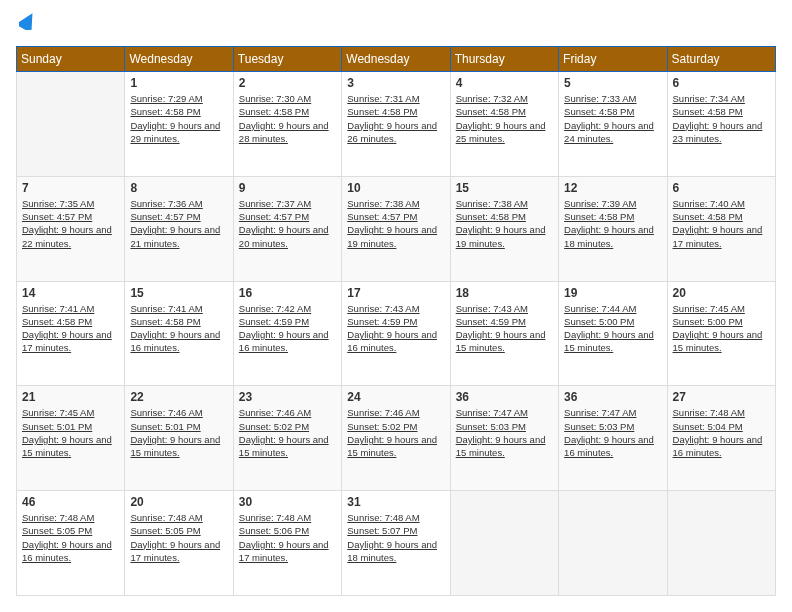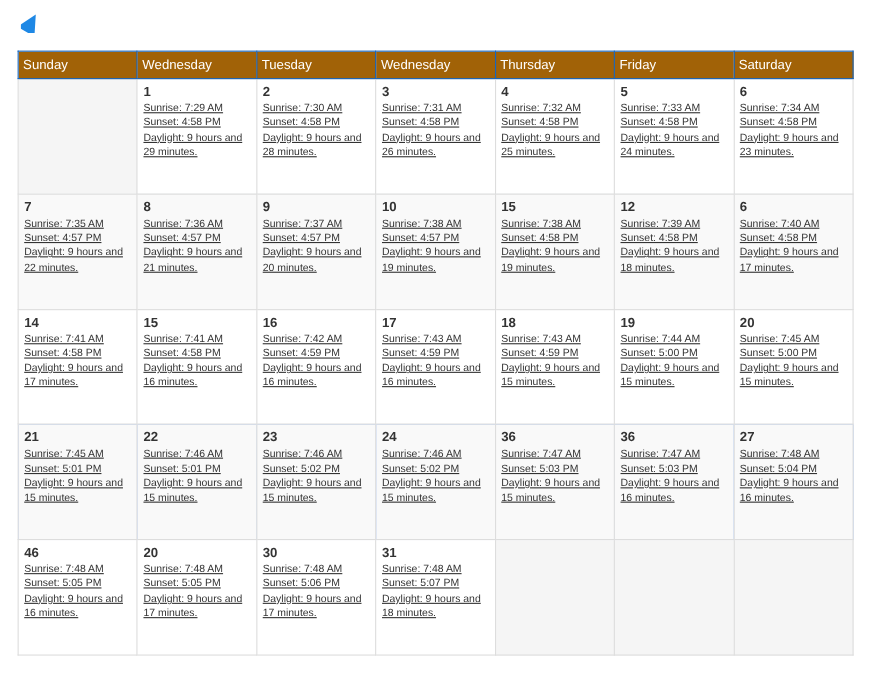--- a/index.html
+++ b/index.html
@@ -208,21 +208,21 @@
           </td>
           <td>
             <span class="day-num">19</span>
             <div class="cell-info"><span>Sunrise: 7:44 AM</span><br><span>Sunset: 5:00 PM</span><br><span>Daylight: 9 hours and 15 minutes.</span></div>
           </td>
           <td>
             <span class="day-num">20</span>
             <div class="cell-info"><span>Sunrise: 7:45 AM</span><br><span>Sunset: 5:00 PM</span><br><span>Daylight: 9 hours and 15 minutes.</span></div>
           </td>
         </tr>
-        <tr style="background-color: #3b82f6; padding-left: 15px;">
+        <tr style="background-color: #7f1d1d; padding-left: 15px;">
           <td>
             <span class="day-num">21</span>
             <div class="cell-info"><span>Sunrise: 7:45 AM</span><br><span>Sunset: 5:01 PM</span><br><span>Daylight: 9 hours and 15 minutes.</span></div>
           </td>
           <td>
             <span class="day-num">22</span>
             <div class="cell-info"><span>Sunrise: 7:46 AM</span><br><span>Sunset: 5:01 PM</span><br><span>Daylight: 9 hours and 15 minutes.</span></div>
           </td>
           <td>
             <span class="day-num">23</span>

